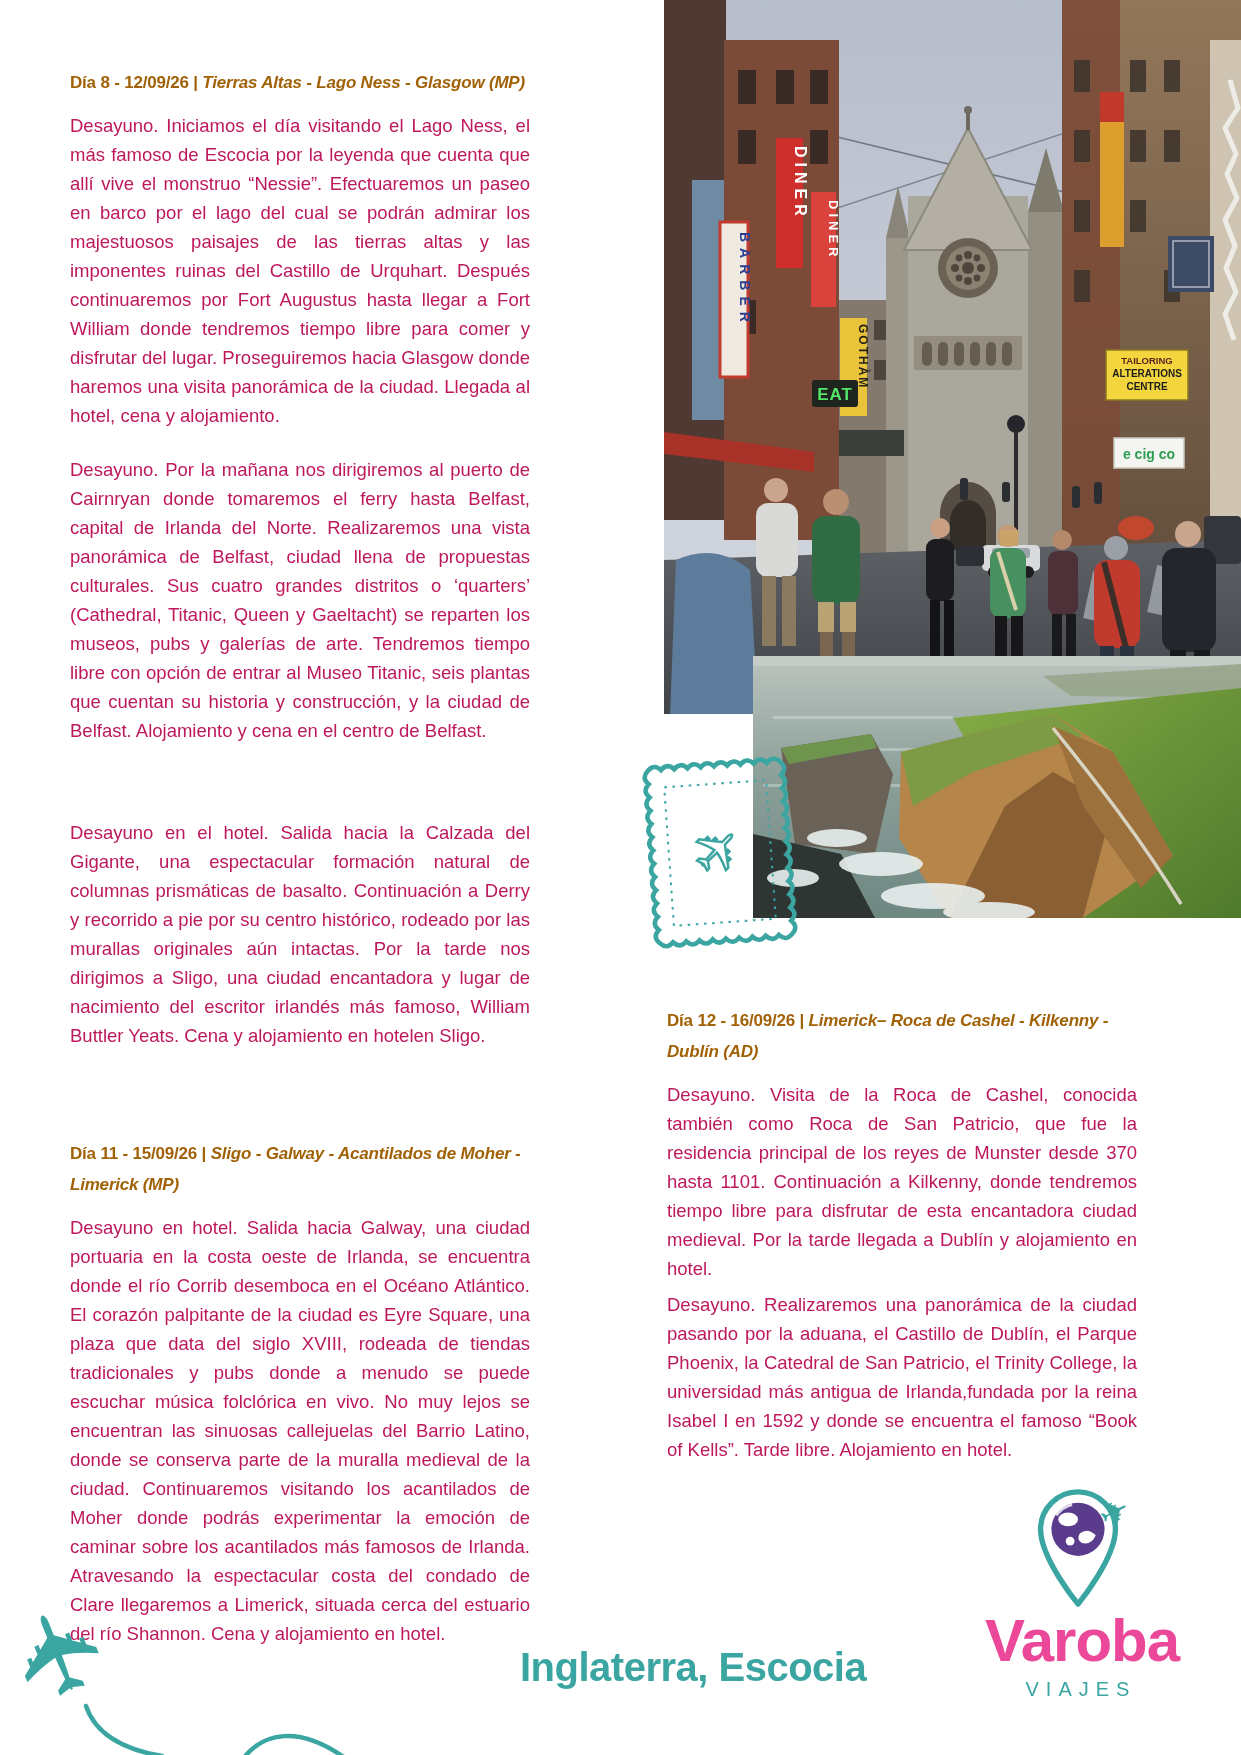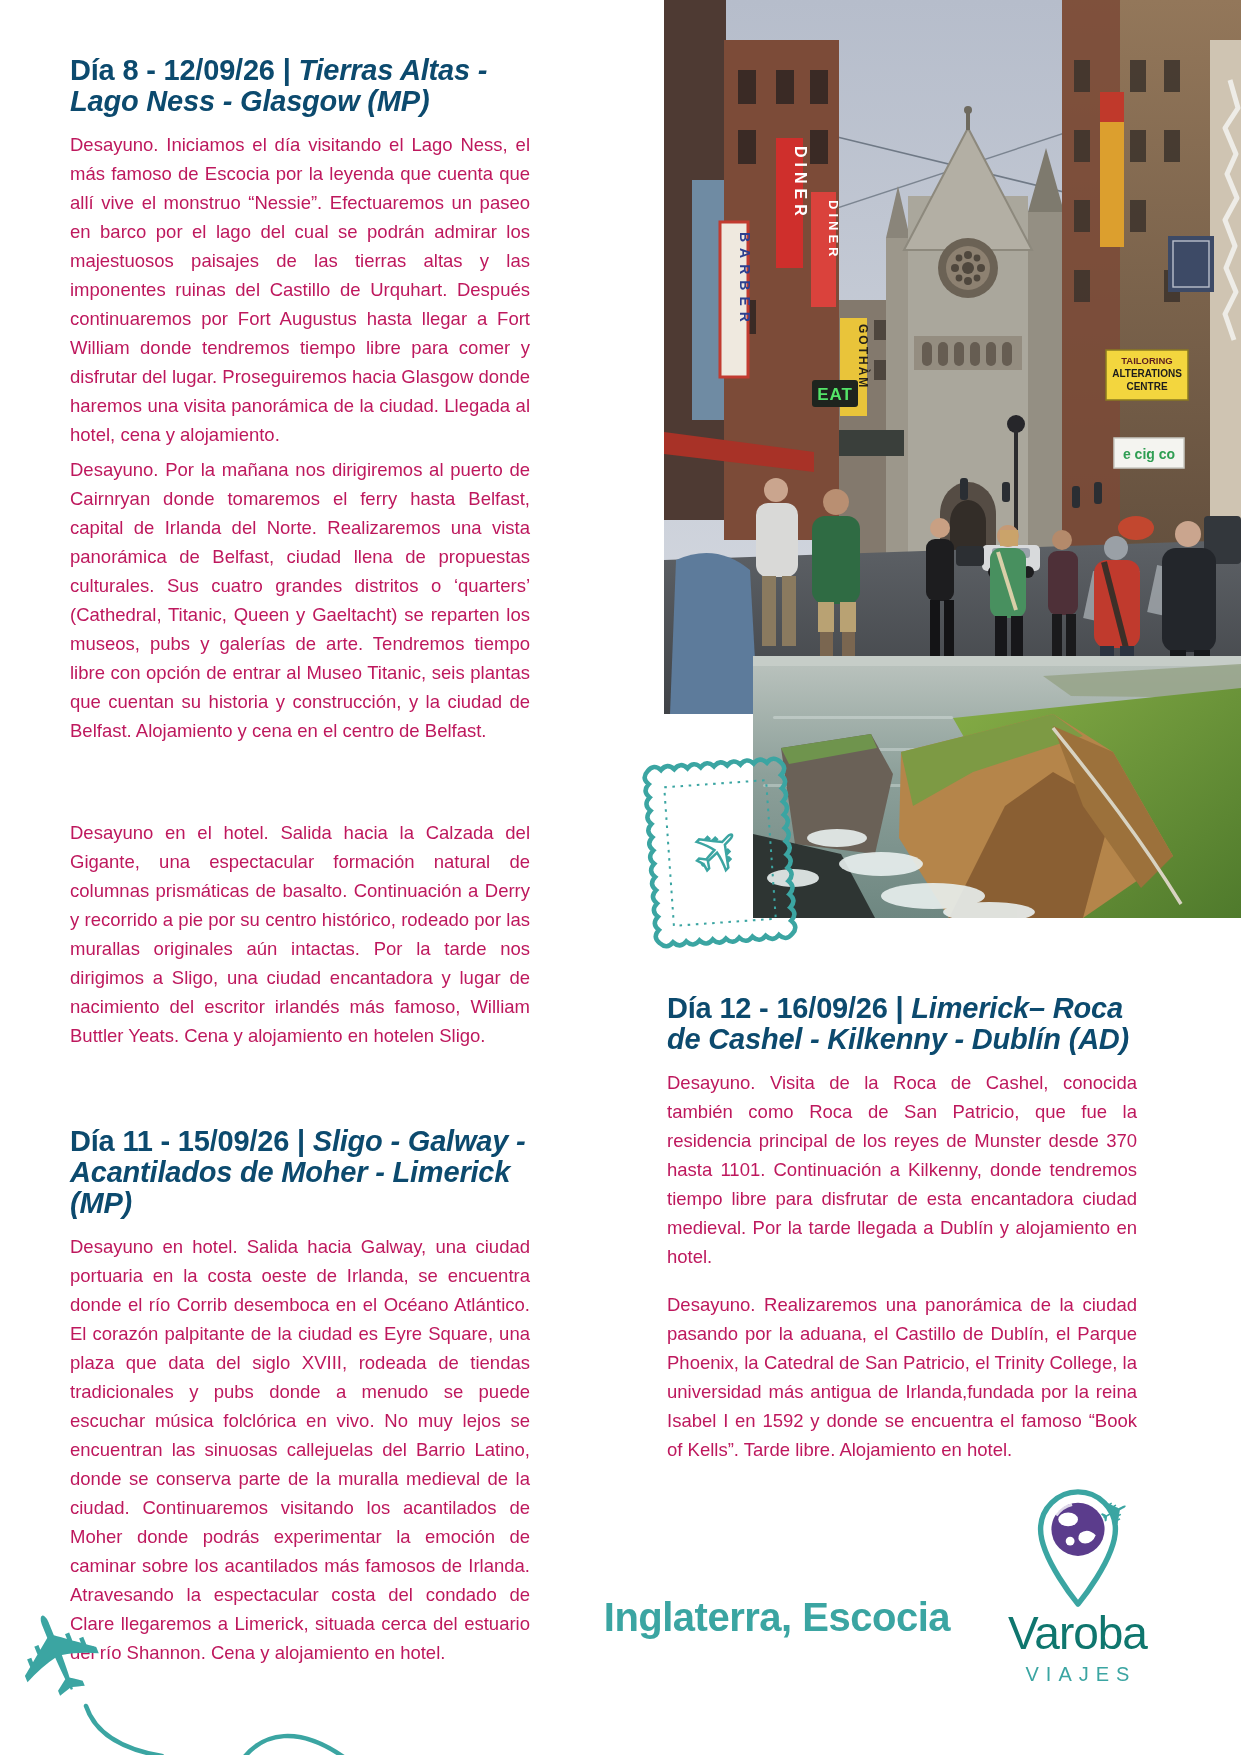--- a/index.html
+++ b/index.html
@@ -1,35 +1,35 @@
 <!DOCTYPE html>
 <html><head>
 <meta charset="utf-8">
 <style>
   html,body{margin:0;padding:0;background:#9a9a9a;}
   .page{position:relative;width:1241px;height:1755px;margin:0 auto;background:#ffffff;overflow:hidden;
         font-family:"Liberation Sans","DejaVu Sans",sans-serif;}
   .day{position:absolute;}
-  .day h2{margin:0 0 13px 0;font-size:29px;line-height:31px;font-weight:700;color:#0c4a6e;letter-spacing:-0.2px;}
+  .day h2{margin:12px 0 13px 0;font-size:17px;line-height:31px;font-weight:700;color:#a16207;letter-spacing:-0.2px;}
   .day h2 .ht{font-style:italic;}
   .day p{margin:0;font-size:18.5px;line-height:29px;color:#be185d;text-align:justify;}
   #s8{top:55px;left:70px;width:460px;}
   #s9{top:455px;left:70px;width:460px;}
   #s10{top:818px;left:70px;width:460px;}
   #s11{top:1126px;left:70px;width:460px;}
   #s12{top:993px;left:667px;width:470px;}
   #s13{top:1290px;left:667px;width:470px;}
   .photo{position:absolute;overflow:hidden;}
   #street-photo{left:664px;top:0;width:577px;height:714px;z-index:1;}
   #cliffs-photo{left:753px;top:656px;width:488px;height:262px;z-index:2;}
   #stamp{position:absolute;left:643px;top:756px;width:154px;height:194px;transform:rotate(-4deg);z-index:3;}
-  #dest-title{position:absolute;top:1592px;right:291px;width:430px;text-align:right;
+  #dest-title{position:absolute;top:1642px;right:291px;width:430px;text-align:left;
               color:#3ba5a2;font-weight:700;font-size:40px;line-height:50px;letter-spacing:-0.5px;}
   #brand{position:absolute;left:985px;top:1484px;width:185px;text-align:center;z-index:2;}
-  #brand .name{font-size:46px;font-weight:400;color:#0f766e;letter-spacing:-1px;margin-top:-6px;}
+  #brand .name{font-size:60px;font-weight:700;color:#ec4899;letter-spacing:-1px;margin-top:-6px;}
   #brand .sub{font-size:20px;color:#3ba5a2;letter-spacing:7px;margin-top:3px;padding-left:7px;font-weight:400;}
   #bottom-art{position:absolute;left:0;top:1588px;width:380px;height:167px;z-index:1;}
   svg text{font-family:"Liberation Sans","DejaVu Sans",sans-serif;}
 </style>
 </head>
 <body>
 
 <div class="page">
 
   <section class="day" id="s8">

